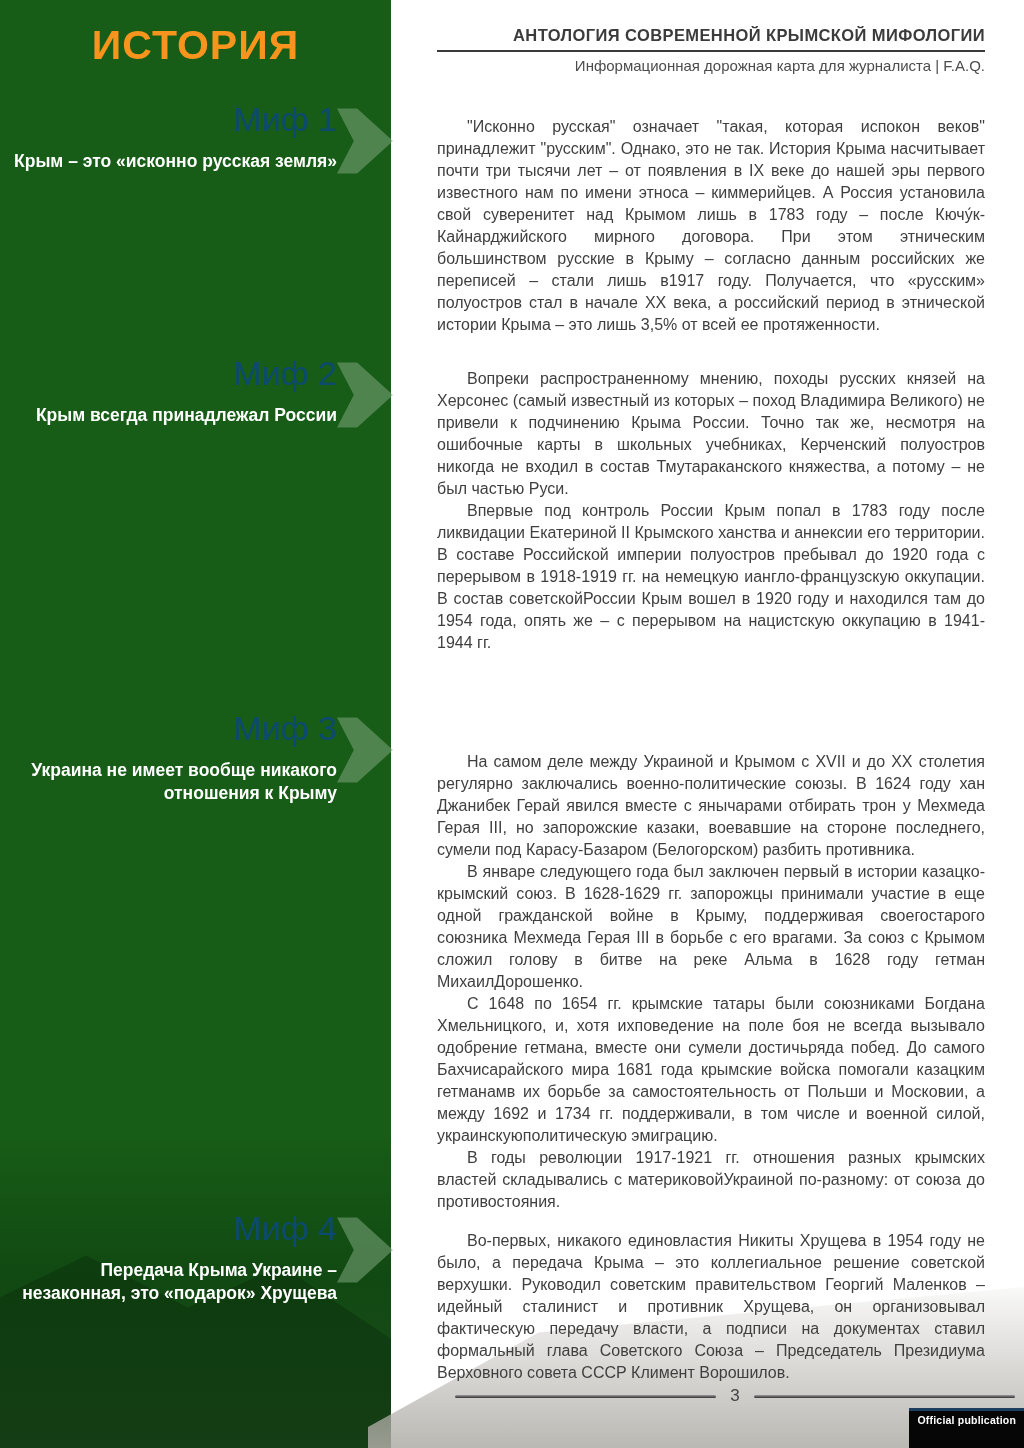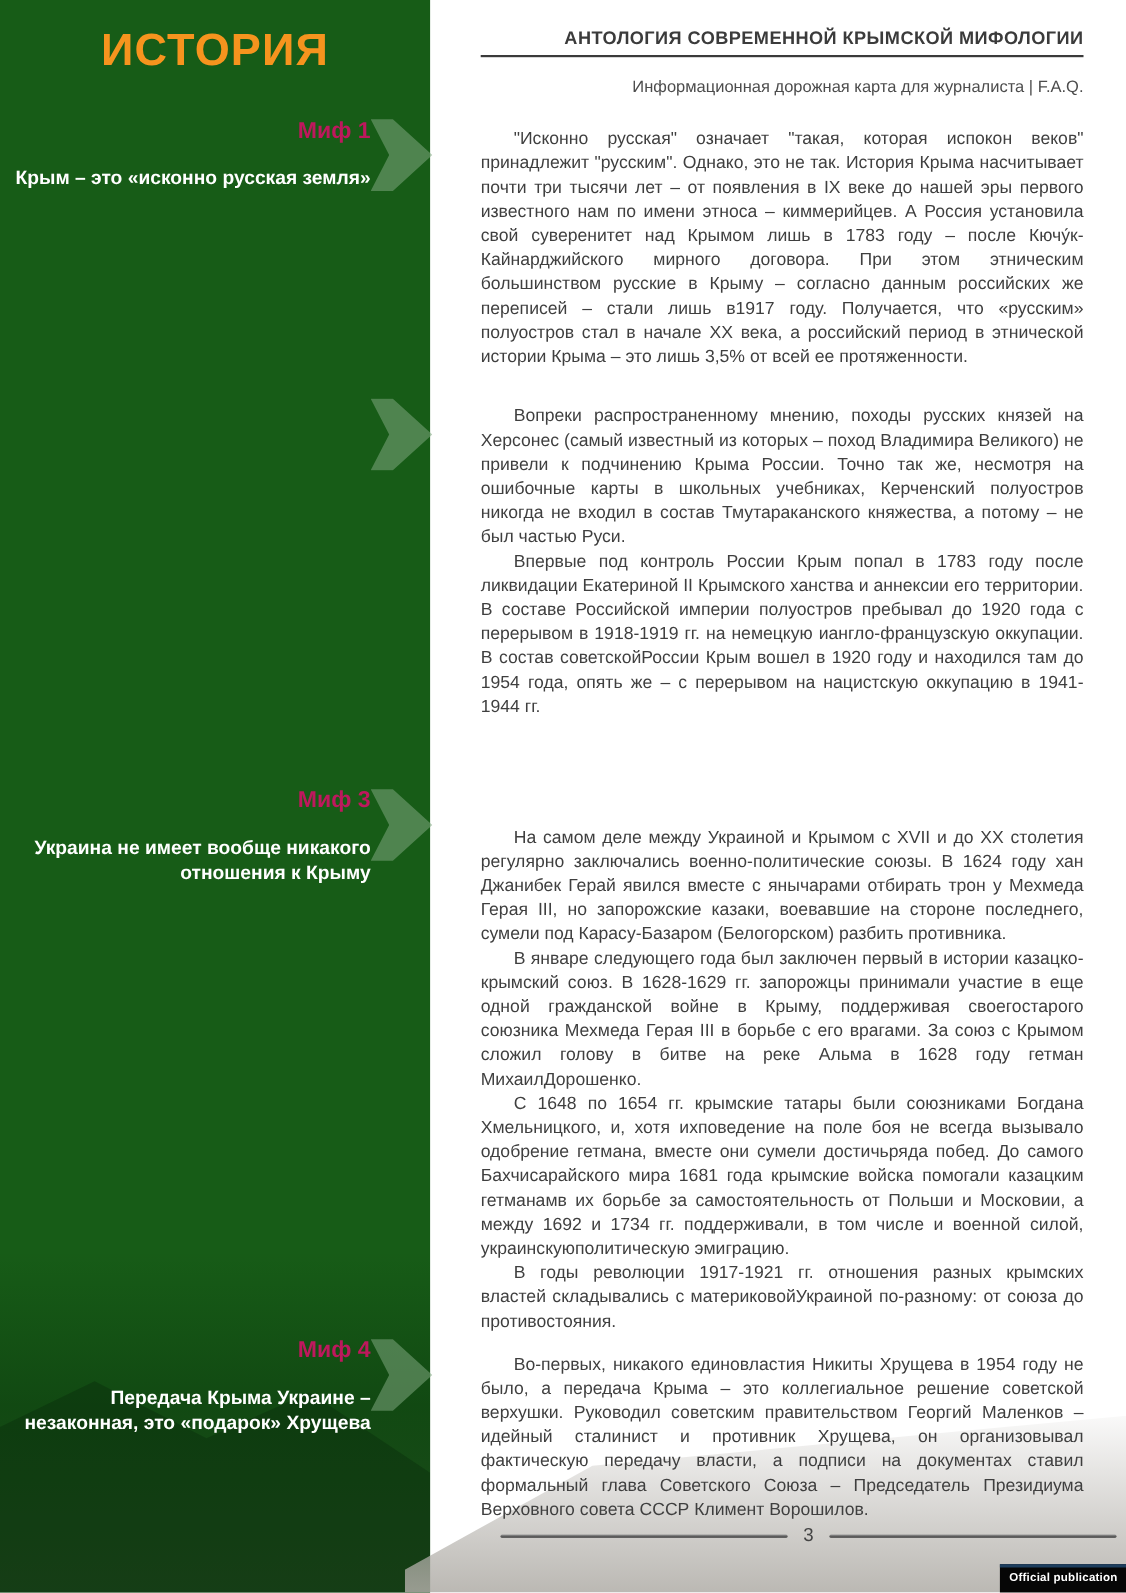--- a/index.html
+++ b/index.html
@@ -9,67 +9,71 @@
   
   .sidebar{position:absolute;left:0;top:0;width:391px;height:1448px;background:#175c17;z-index:0;}
   .sidebar-photo{position:absolute;left:0;bottom:0;width:391px;height:310px;
     background:linear-gradient(to bottom, rgba(10,50,12,0) 0%, rgba(8,42,10,.38) 45%, rgba(34,62,32,.55) 100%);}
   .sidebar-ridge{position:absolute;left:0;bottom:0;width:391px;height:260px;background:rgba(5,35,8,.32);
     clip-path:polygon(0 42%, 22% 26%, 48% 46%, 72% 30%, 100% 58%, 100% 100%, 0 100%);}
   .sidebar-title{position:absolute;left:0;top:22px;width:391px;text-align:center;
     color:#f6941e;font-size:41px;font-weight:bold;letter-spacing:1px;}
 
   .myth{position:absolute;left:12px;width:325px;text-align:right;z-index:2;}
-  .myth-label{color:#be185d;font-size:21px;font-weight:bold;line-height:30px;}
+  .myth-label{color:#0c4a6e;font-size:34px;font-weight:normal;line-height:30px;}
   .myth-title{color:#ffffff;font-size:17.5px;font-weight:bold;line-height:23px;margin-top:16px;}
   .myth-arrow{position:absolute;left:337px;width:56px;height:74px;background:#7da57d;opacity:.55;z-index:1;
     clip-path:polygon(0 6%, 36% 6%, 100% 50%, 36% 94%, 0 94%, 30% 50%);}
 
   
   .header{position:absolute;left:437px;top:26px;width:548px;text-align:right;z-index:2;}
   .header-title{font-size:16.5px;font-weight:bold;color:#3b3b3b;letter-spacing:.4px;}
   .header-rule{height:0;border-bottom:2px solid #3a3a3a;margin-top:5px;}
-  .header-subtitle{font-size:15px;color:#4c4c4c;margin-top:19px;}
+  .header-subtitle{font-size:15px;color:#4c4c4c;margin-top:5px;}
 
   
   .textblock{position:absolute;left:437px;width:548px;z-index:2;}
   .textblock p{margin:0;text-align:justify;text-indent:30px;
     font-size:16px;line-height:22px;color:#3f3f3f;}
 
   
   .fog{position:absolute;left:368px;right:0;bottom:0;height:175px;z-index:1;
     background:linear-gradient(to bottom, rgba(190,188,184,0) 0%, rgba(186,183,178,.55) 55%, rgba(175,172,166,.85) 100%);
     clip-path:polygon(0 100%, 0 88%, 26% 34%, 100% 8%, 100% 100%);}
 
   
   .footer{position:absolute;left:455px;top:1386px;width:560px;display:flex;align-items:center;z-index:2;}
   .footer-line{flex:1;height:3px;border-radius:2px;background:linear-gradient(to bottom,#9a9a9a,#333333);}
   .footer-num{margin:0 14px;font-size:17px;color:#444444;}
 
   
   .badge{position:absolute;right:0;bottom:0;z-index:3;background:#060606;border-top:3px solid #1d3e5e;
-    color:#ffffff;font-size:10.5px;font-weight:bold;padding:3px 8px 8px 8px;letter-spacing:.2px;}
+    color:#ffffff;font-size:10.5px;font-weight:bold;padding:3px 8px 22px 8px;letter-spacing:.2px;}
 </style>
 </head>
 <body>
 
 <div class="page">
 
   <div class="sidebar">
     <div class="sidebar-photo"></div>
     <div class="sidebar-ridge"></div>
   </div>
   <div class="sidebar-title">ИСТОРИЯ</div>
 
   <div class="myth" style="top:104px;">
     <div class="myth-label">Миф 1</div>
     <div class="myth-title">Крым – это «исконно русская земля»</div>
   </div>
   <div class="myth-arrow" style="top:104px;"></div>
 
+  <div class="myth" style="top:358px;">
+    <div class="myth-label">Миф 2</div>
+    <div class="myth-title">Крым всегда принадлежал России</div>
+  </div>
   <div class="myth-arrow" style="top:358px;"></div>
 
   <div class="myth" style="top:713px;">
     <div class="myth-label">Миф 3</div>
     <div class="myth-title">Украина не имеет вообще никакого отношения к Крыму</div>
   </div>
   <div class="myth-arrow" style="top:713px;"></div>
 
   <div class="myth" style="top:1213px;">
     <div class="myth-label">Миф 4</div>

